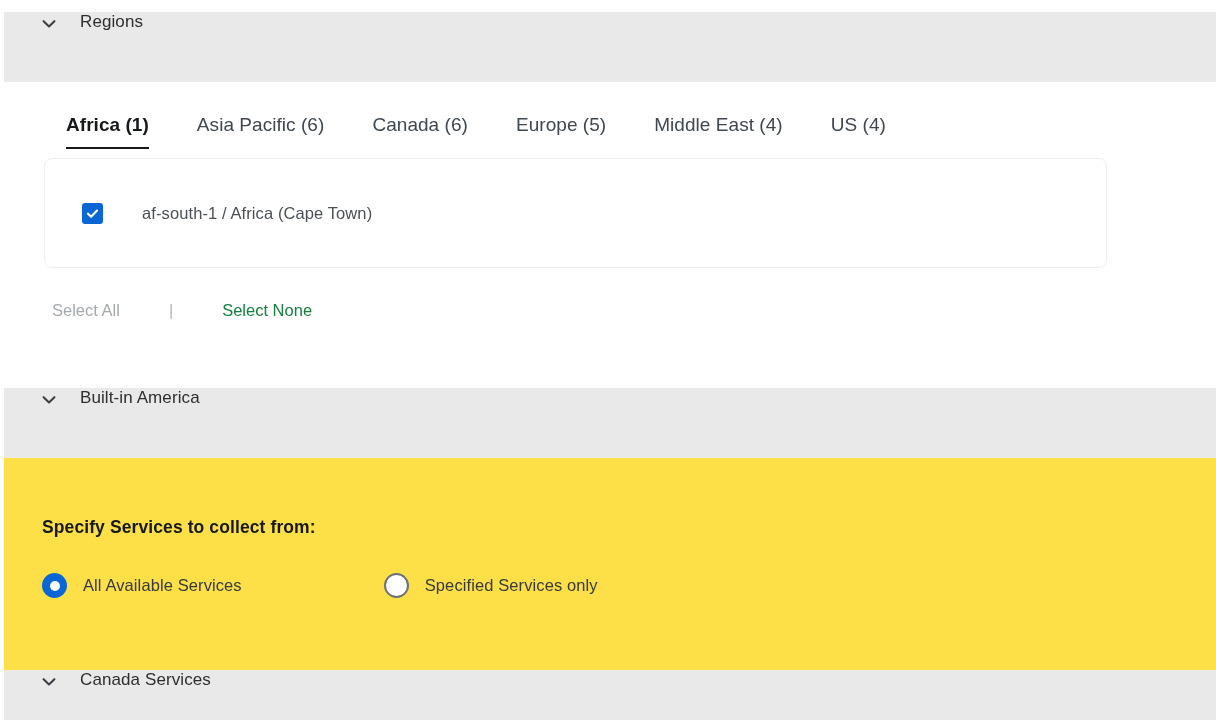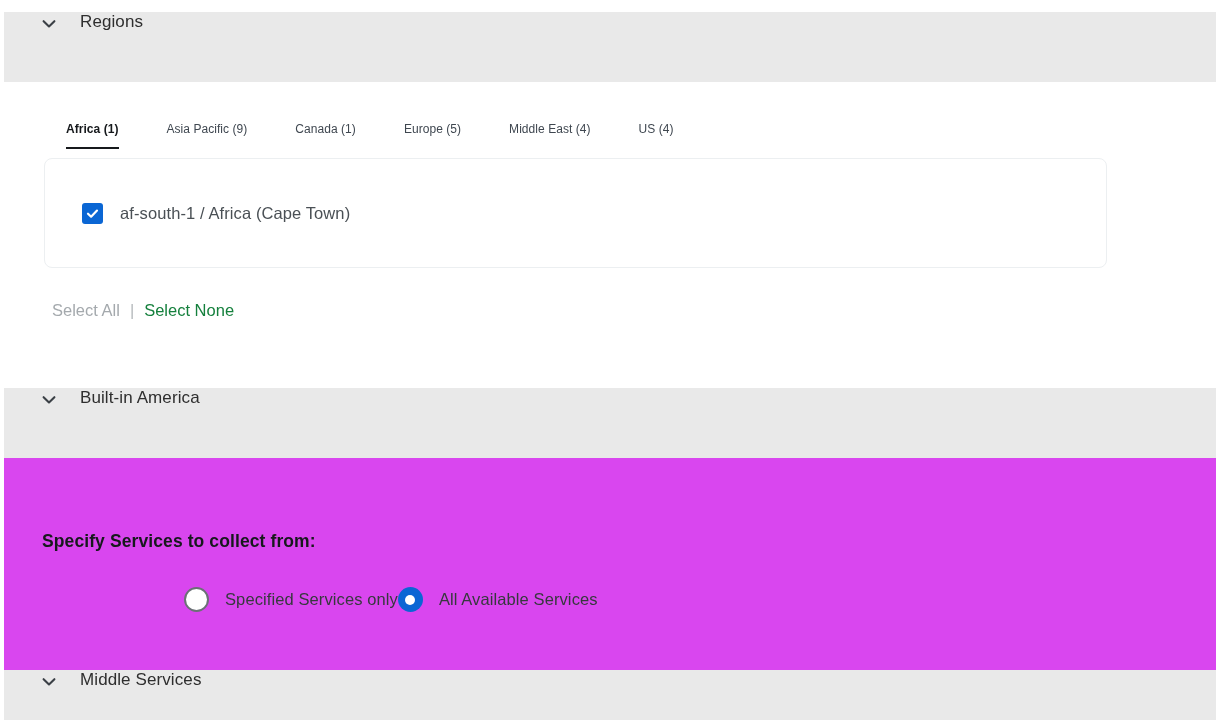--- a/index.html
+++ b/index.html
@@ -72,21 +72,21 @@
     content: "";
     position: absolute;
     left: 40px;
     right: 109px;
     bottom: 0;
     height: 1px;
     background: #ffffff;
   }
 
   .tab {
-    font-size: 12px;
+    font-size: 19px;
     color: #3f4750;
     padding: 0 0 14px 0;
     margin-right: 48px;
     white-space: nowrap;
     cursor: pointer;
     position: relative;
     letter-spacing: 0.05px;
   }
   .tab:last-child { margin-right: 0; }
 
@@ -112,20 +112,21 @@
     background: #ffffff;
     display: flex;
     align-items: center;
     padding-left: 37px;
   }
 
   .region-item {
     display: flex;
     align-items: center;
     cursor: pointer;
+    gap: 22px;
   }
 
   .checkbox {
     width: 21px;
     height: 21px;
     border-radius: 3px;
     background: #0a66d4;
     display: flex;
     align-items: center;
     justify-content: center;
@@ -138,40 +139,41 @@
     font-size: 16.5px;
     color: #4a5055;
     letter-spacing: 0.1px;
   }
 
   .select-links {
     margin: 33px 0 0 48px;
     display: flex;
     align-items: center;
     font-size: 16.5px;
+    gap: 39px;
   }
   .select-all {
     color: #a4a9ad;
     cursor: default;
   }
   .divider-pipe {
     color: #b5b9bc;
     margin: 0 10px;
   }
   .select-none {
     color: #15803d;
     cursor: pointer;
   }
 
   
   .services-body {
-    background: #d946ef;
+    background: #fde047;
     height: 212px;
     padding-left: 38px;
-    padding-top: 14px;
+    padding-top: 0;
   }
 
   .specify-heading {
     font-size: 17.5px;
     font-weight: bold;
     color: #16191c;
     padding-top: 59px;
     letter-spacing: 0.1px;
   }
 
@@ -233,22 +235,22 @@
         <path d="M4.6 7.2 L10 12.4 L15.4 7.2" fill="none" stroke="#3b4046" stroke-width="2.1" stroke-linecap="round" stroke-linejoin="round"></path>
       </svg>
     </span>
     <span class="section-title">Regions</span>
   </div>
 
   <div class="regions-body">
 
     <div class="tabs">
       <div class="tab active">Africa (1)</div>
-      <div class="tab">Asia Pacific (9)</div>
-      <div class="tab">Canada (1)</div>
+      <div class="tab">Asia Pacific (6)</div>
+      <div class="tab">Canada (6)</div>
       <div class="tab">Europe (5)</div>
       <div class="tab">Middle East (4)</div>
       <div class="tab">US (4)</div>
     </div>
 
     <div class="region-box">
       <label class="region-item">
         <span class="checkbox">
           <svg width="15" height="15" viewBox="0 0 15 15" aria-hidden="true">
             <path d="M3 7.7 L6.1 10.7 L12 4.6" fill="none" stroke="#ffffff" stroke-width="2.2" stroke-linecap="round" stroke-linejoin="round"></path>
@@ -272,34 +274,34 @@
         <path d="M4.6 7.2 L10 12.4 L15.4 7.2" fill="none" stroke="#3b4046" stroke-width="2.1" stroke-linecap="round" stroke-linejoin="round"></path>
       </svg>
     </span>
     <span class="section-title">Built-in America</span>
   </div>
 
   <div class="services-body">
     <div class="specify-heading">Specify Services to collect from:</div>
 
     <div class="radio-row">
+      <label class="radio-option">
+        <span class="radio checked"></span>
+        <span class="radio-label">All Available Services</span>
+      </label>
+
       <label class="radio-option second">
         <span class="radio unchecked"></span>
         <span class="radio-label">Specified Services only</span>
-      </label>
-
-      <label class="radio-option">
-        <span class="radio checked"></span>
-        <span class="radio-label">All Available Services</span>
       </label>
     </div>
   </div>
 
   <div class="section-header">
     <span class="chevron">
       <svg width="20" height="20" viewBox="0 0 20 20" aria-hidden="true">
         <path d="M4.6 7.2 L10 12.4 L15.4 7.2" fill="none" stroke="#3b4046" stroke-width="2.1" stroke-linecap="round" stroke-linejoin="round"></path>
       </svg>
     </span>
-    <span class="section-title">Middle Services</span>
+    <span class="section-title">Canada Services</span>
   </div>
 
 </div>
 
 </body></html>

